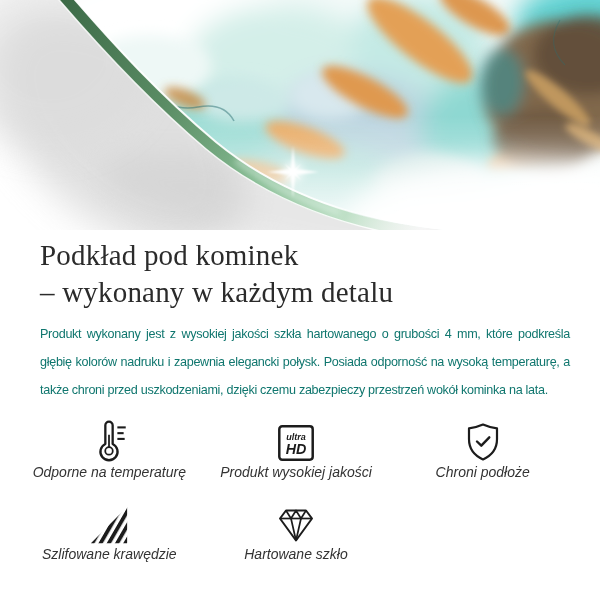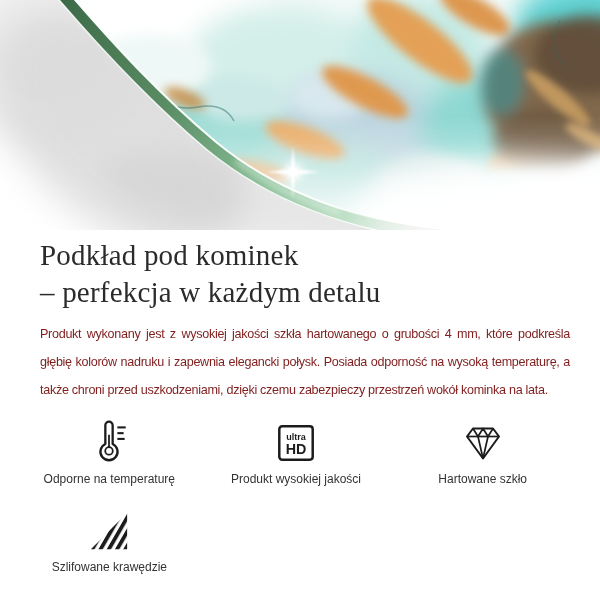--- a/index.html
+++ b/index.html
@@ -10,29 +10,29 @@
   .hero{height:230px;overflow:hidden;position:relative;}
   .hero svg{display:block;}
   .content{padding:0 30px;}
   h1.title{
     font-family:"Liberation Serif", serif;font-weight:400;
     font-size:29px;line-height:37px;letter-spacing:.2px;
     color:#2b2b2b;margin:7px 0 0 10px;
   }
   p.desc{
     font-size:12.6px;line-height:28px;letter-spacing:-0.3px;
-    text-align:justify;color:#7f1d1d;margin:9px 0 0 10px;
+    text-align:justify;color:#0f766e;margin:9px 0 0 10px;
   }
   .features{
     display:grid;grid-template-columns:1fr 1fr 1fr;
     margin:14px -6px 0 -14px;row-gap:20px;
   }
-  .feature{display:flex;flex-direction:column;}
+  .feature{display:flex;flex-direction:column;font-style:italic;}
   .ficon{height:46px;display:flex;align-items:flex-end;justify-content:center;}
-  .flabel{margin-top:8px;font-size:12px;color:#333333;text-align:center;}
+  .flabel{font-size:14px;color:#333333;text-align:center;}
   .icon-svg{display:block;}
 </style>
 </head>
 <body>
 
 <div class="page">
 
   <section class="hero">
     <svg width="600" height="232" viewBox="0 0 600 232" xmlns="http://www.w3.org/2000/svg">
       <defs>
@@ -142,21 +142,21 @@
         <circle r="10" fill="#ffffff" opacity="0.8" filter="url(#b6)"></circle>
         <path d="M0,-26 L2.2,-3 L26,0 L2.2,3 L0,26 L-2.2,3 L-26,0 L-2.2,-3 Z" fill="#ffffff" opacity="0.95" filter="url(#b1)"></path>
         <path d="M0,-26 L2.2,-3 L26,0 L2.2,3 L0,26 L-2.2,3 L-26,0 L-2.2,-3 Z" fill="#ffffff" opacity="0.7" transform="rotate(45) scale(0.45)" filter="url(#b1)"></path>
       </g>
     </svg>
   </section>
 
   <main class="content">
     <h1 class="title">
       <span>Podkład pod kominek</span><br>
-      <span>– perfekcja w każdym detalu</span>
+      <span>– wykonany w każdym detalu</span>
     </h1>
 
     <p class="desc">Produkt wykonany jest z wysokiej jakości szkła hartowanego o grubości 4 mm, które podkreśla głębię kolorów nadruku i zapewnia elegancki połysk. Posiada odporność na wysoką temperaturę, a także chroni przed uszkodzeniami, dzięki czemu zabezpieczy przestrzeń wokół kominka na lata.</p>
 
     <div class="features">
 
       <div class="feature">
         <div class="ficon">
           <svg class="icon-svg" width="46" height="46" viewBox="0 0 44 44">
             <path d="M18.5,7 a3.5,3.5 0 0 1 7,0 V24.8 a8.2,8.2 0 1 1 -7,0 Z" fill="none" stroke="#1c1c1c" stroke-width="2.2" stroke-linejoin="round"></path>
@@ -174,43 +174,52 @@
         <div class="ficon">
           <svg class="icon-svg" width="42" height="42" viewBox="0 0 44 44">
             <rect x="4.5" y="4.5" width="35" height="35" rx="3" fill="none" stroke="#1c1c1c" stroke-width="2.6"></rect>
             <text x="22" y="19" text-anchor="middle" font-family="Liberation Sans, sans-serif" font-size="9.5" font-weight="600" fill="#1c1c1c">ultra</text>
             <text x="22" y="34" text-anchor="middle" font-family="Liberation Sans, sans-serif" font-size="15" font-weight="800" fill="#1c1c1c">HD</text>
           </svg>
         </div>
         <div class="flabel">Produkt wysokiej jakości</div>
       </div>
 
-
       <div class="feature">
         <div class="ficon">
           <svg class="icon-svg" width="44" height="44" viewBox="0 0 44 44">
-            <path d="M12,8.5 L32,8.5 L38,16.5 L22,38.5 L6,16.5 Z" fill="none" stroke="#1c1c1c" stroke-width="2" stroke-linejoin="round"></path>
-            <path d="M6,16.5 H38" stroke="#1c1c1c" stroke-width="1.7"></path>
-            <path d="M12,8.5 L17,16.5 L22,8.5 L27,16.5 L32,8.5" fill="none" stroke="#1c1c1c" stroke-width="1.7" stroke-linejoin="round"></path>
-            <path d="M17,16.5 L22,38.5 M27,16.5 L22,38.5" fill="none" stroke="#1c1c1c" stroke-width="1.7"></path>
-          </svg>
-        </div>
-        <div class="flabel">Hartowane szkło</div>
+            <path d="M22,4.5 C26.5,6.5 31.5,7.8 36,8.4 V19.2 C36,28.8 30.2,35.6 22,39.4 C13.8,35.6 8,28.8 8,19.2 V8.4 C12.5,7.8 17.5,6.5 22,4.5 Z" fill="none" stroke="#1c1c1c" stroke-width="2.2" stroke-linejoin="round"></path>
+            <path d="M16,21.5 L20.3,25.7 L28.3,17.3" fill="none" stroke="#1c1c1c" stroke-width="2.4" stroke-linecap="round" stroke-linejoin="round"></path>
+          </svg>
+        </div>
+        <div class="flabel">Chroni podłoże</div>
       </div>
 
       <div class="feature">
         <div class="ficon">
           <svg class="icon-svg" width="42" height="42" viewBox="0 0 44 44">
             <defs>
               <pattern id="stripeP" width="7.5" height="7.5" patternUnits="userSpaceOnUse" patternTransform="rotate(30)">
                 <rect width="4" height="7.5" fill="#1c1c1c"></rect>
               </pattern>
             </defs>
             <polygon points="3,41 41,3 41,41" fill="url(#stripeP)"></polygon>
           </svg>
         </div>
         <div class="flabel">Szlifowane krawędzie</div>
       </div>
 
+      <div class="feature">
+        <div class="ficon">
+          <svg class="icon-svg" width="44" height="44" viewBox="0 0 44 44">
+            <path d="M12,8.5 L32,8.5 L38,16.5 L22,38.5 L6,16.5 Z" fill="none" stroke="#1c1c1c" stroke-width="2" stroke-linejoin="round"></path>
+            <path d="M6,16.5 H38" stroke="#1c1c1c" stroke-width="1.7"></path>
+            <path d="M12,8.5 L17,16.5 L22,8.5 L27,16.5 L32,8.5" fill="none" stroke="#1c1c1c" stroke-width="1.7" stroke-linejoin="round"></path>
+            <path d="M17,16.5 L22,38.5 M27,16.5 L22,38.5" fill="none" stroke="#1c1c1c" stroke-width="1.7"></path>
+          </svg>
+        </div>
+        <div class="flabel">Hartowane szkło</div>
+      </div>
+
 
     </div>
   </main>
 </div>
 
 </body></html>

